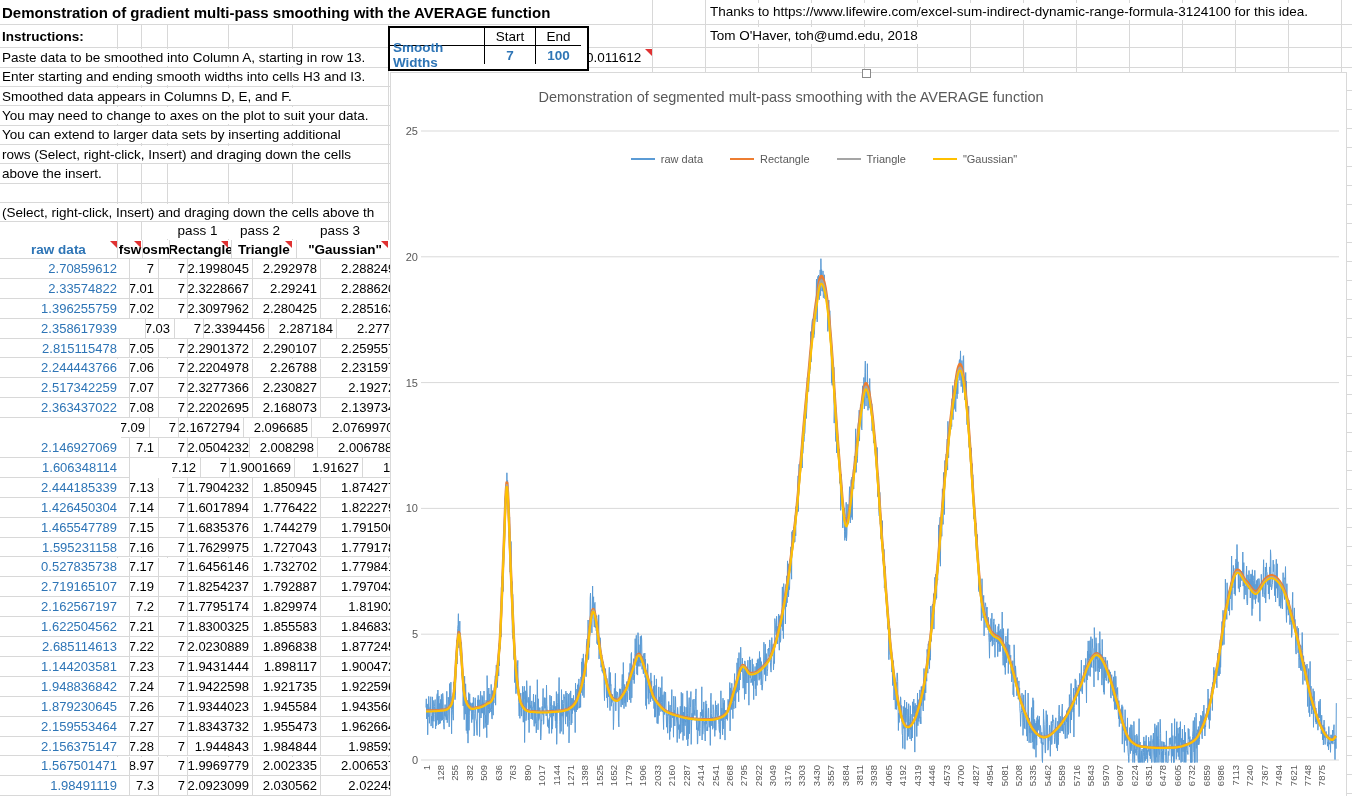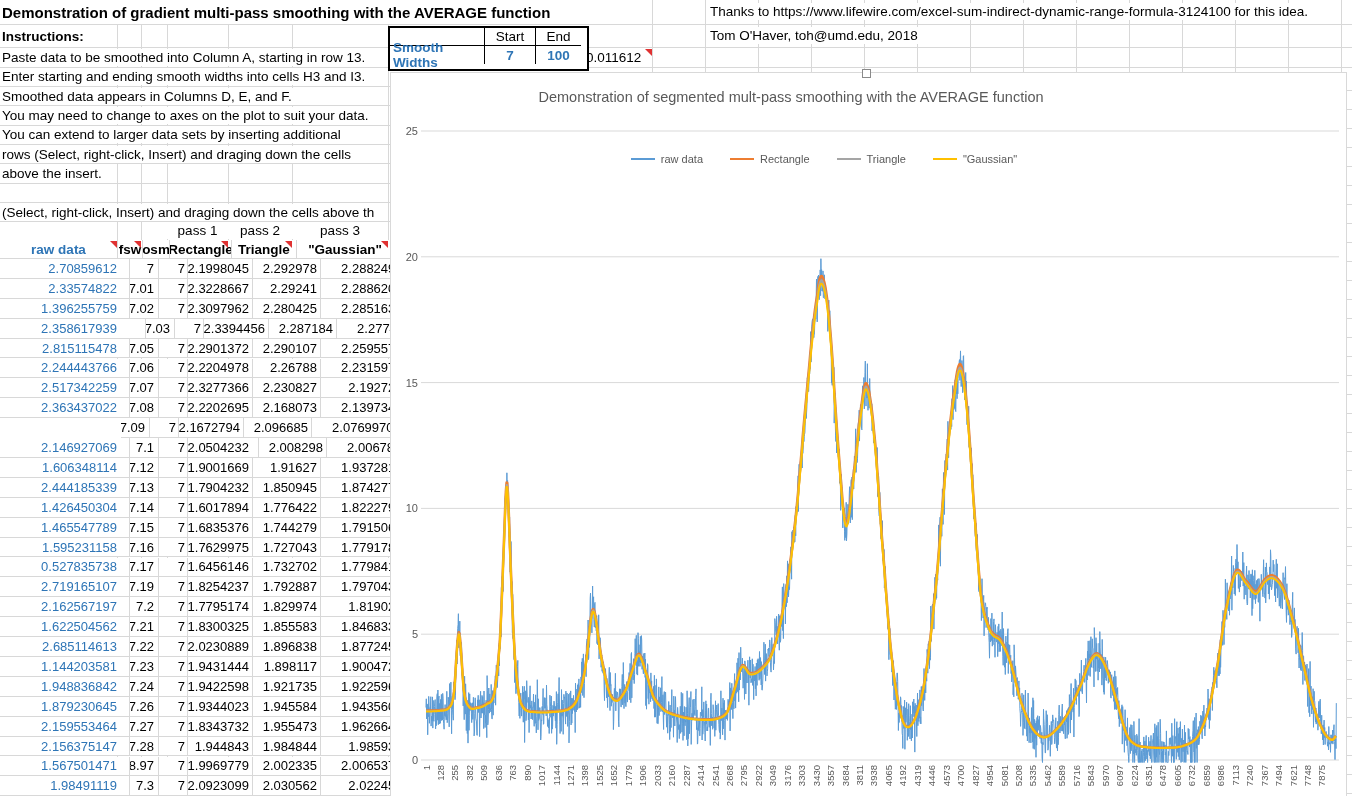--- a/index.html
+++ b/index.html
@@ -190,27 +190,27 @@
         <div class="tcell" style="width: 24px; padding-right: 4px;">7.09</div>
         <div class="tcell" style="width: 26px; padding-right: 2px;">7</div>
         <div class="tcell" style="width: 61px; padding-right: 3px;">2.1672794</div>
         <div class="tcell" style="width: 64px; padding-right: 3px;">2.096685</div>
         <div class="tcell" style="width: 96px; padding-right: 4px;">2.076997012</div>
       </div>
       <div class="trow" style="top: 438.1px; height: 19.9px;">
         <div class="tcell blue" style="width: 117px; padding-right: 12px;">2.146927069</div>
         <div class="tcell" style="width: 24px; padding-right: 4px;">7.1</div>
         <div class="tcell" style="width: 26px; padding-right: 2px;">7</div>
-        <div class="tcell" style="width: 61px; padding-right: 9px;">2.0504232</div>
+        <div class="tcell" style="width: 61px; padding-right: 0;">2.0504232</div>
         <div class="tcell" style="width: 64px; padding-right: 3px;">2.008298</div>
         <div class="tcell" style="width: 96px; padding-right: 4px;">2.006788645</div>
       </div>
       <div class="trow" style="top: 458px; height: 19.9px;">
         <div class="tcell blue" style="width: 117px; padding-right: 12px;">1.606348114</div>
-        <div class="tcell" style="width: 24px; padding-right: 4px;">7.12</div>
+        <div class="tcell" style="width: 24px; padding-right: 4px; margin-left: 42px;">7.12</div>
         <div class="tcell" style="width: 26px; padding-right: 2px;">7</div>
         <div class="tcell" style="width: 61px; padding-right: 3px;">1.9001669</div>
         <div class="tcell" style="width: 64px; padding-right: 3px;">1.91627</div>
         <div class="tcell" style="width: 96px; padding-right: 4px;">1.937281777</div>
       </div>
       <div class="trow" style="top: 477.9px; height: 19.9px;">
         <div class="tcell blue" style="width: 117px; padding-right: 12px;">2.444185339</div>
         <div class="tcell" style="width: 24px; padding-right: 4px;">7.13</div>
         <div class="tcell" style="width: 26px; padding-right: 2px;">7</div>
         <div class="tcell" style="width: 61px; padding-right: 3px;">1.7904232</div>

